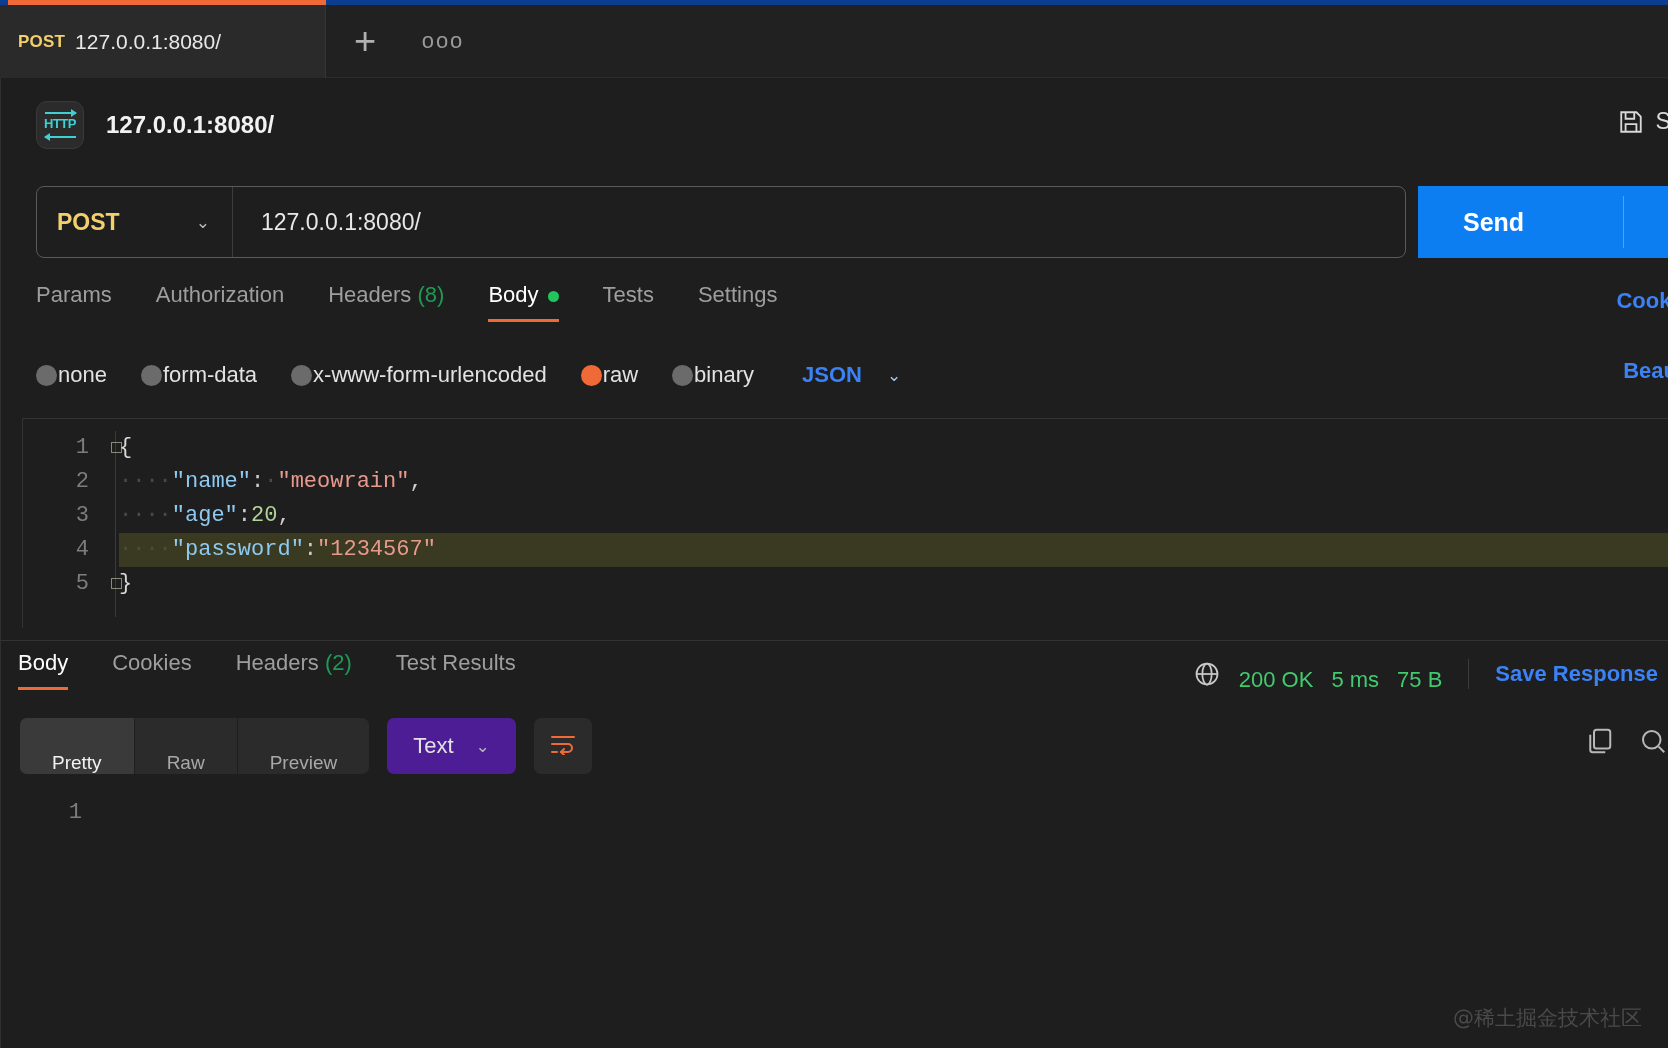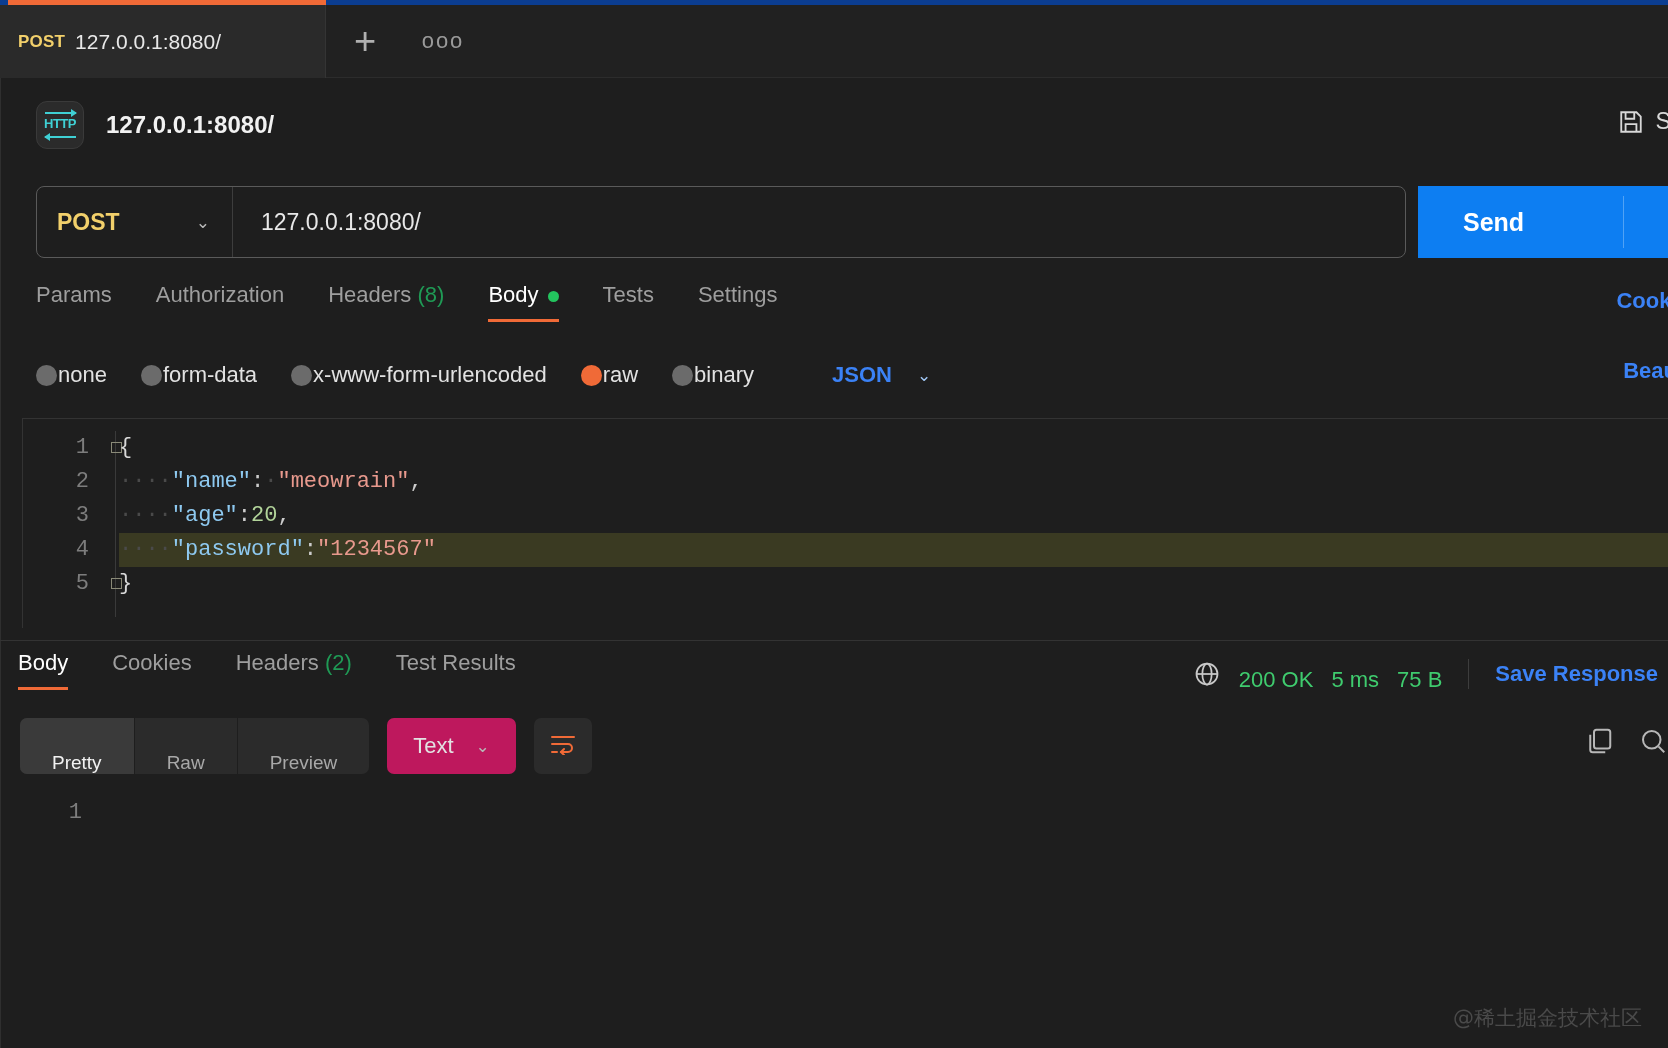--- a/index.html
+++ b/index.html
@@ -121,21 +121,21 @@
 
   
   .bodytype-row {
     position: absolute; top: 355px; left: 36px; width: 1420px; height: 40px;
     display: flex; align-items: center; gap: 34px;
   }
   .radio-item { display: flex; align-items: center; gap: 1px; }
   .radio { width: 21px; height: 21px; border-radius: 50%; background: #6b6b6b; }
   .radio.sel { background: #f06a37; }
   .radio-label { color: #e2e2e2; font-size: 22px; }
-  .json-sel { display: flex; align-items: center; gap: 25px; margin-left: 44px; }
+  .json-sel { display: flex; align-items: center; gap: 25px; margin-left: 14px; }
   .json-text { color: #3b82f6; font-size: 22px; font-weight: bold; }
   .json-chev { color: #9fc5f2; font-size: 17px; }
   .beautify-link {
     position: absolute; top: 358px; right: -42px; color: #3b82f6; font-size: 22px; font-weight: bold;
   }
 
   
   .editor {
     position: absolute; top: 418px; left: 22px; width: 1646px; height: 210px;
     border-top: 1px solid #333; border-left: 1px solid #333; background: #1e1e1e;
@@ -191,21 +191,21 @@
     height: 56px;
   }
   .seg-btn {
     display: flex; align-items: flex-end; justify-content: center;
     padding: 0 32px; color: #a8a8a8; font-size: 19px; border-right: 1px solid #1e1e1e;
   }
   .seg-btn:last-child { border-right: none; }
   .seg-btn.active { background: #3a3a3a; color: #f2f2f2; }
   .type-sel {
     display: flex; align-items: center; gap: 22px; height: 56px;
-    background: #be185d; border-radius: 7px; padding: 0 26px; color: #e2e2e2; font-size: 22px;
+    background: #4c1d95; border-radius: 7px; padding: 0 26px; color: #e2e2e2; font-size: 22px;
   }
   .wrap-btn {
     width: 58px; height: 56px; background: #2b2b2b; border-radius: 7px;
     display: flex; align-items: center; justify-content: center;
   }
   .right-icons {
     position: absolute; top: 726px; right: 2px; display: flex; align-items: center; gap: 26px;
   }
   .copy-icon { width: 28px; height: 28px; }
   .search-icon { width: 28px; height: 28px; }

